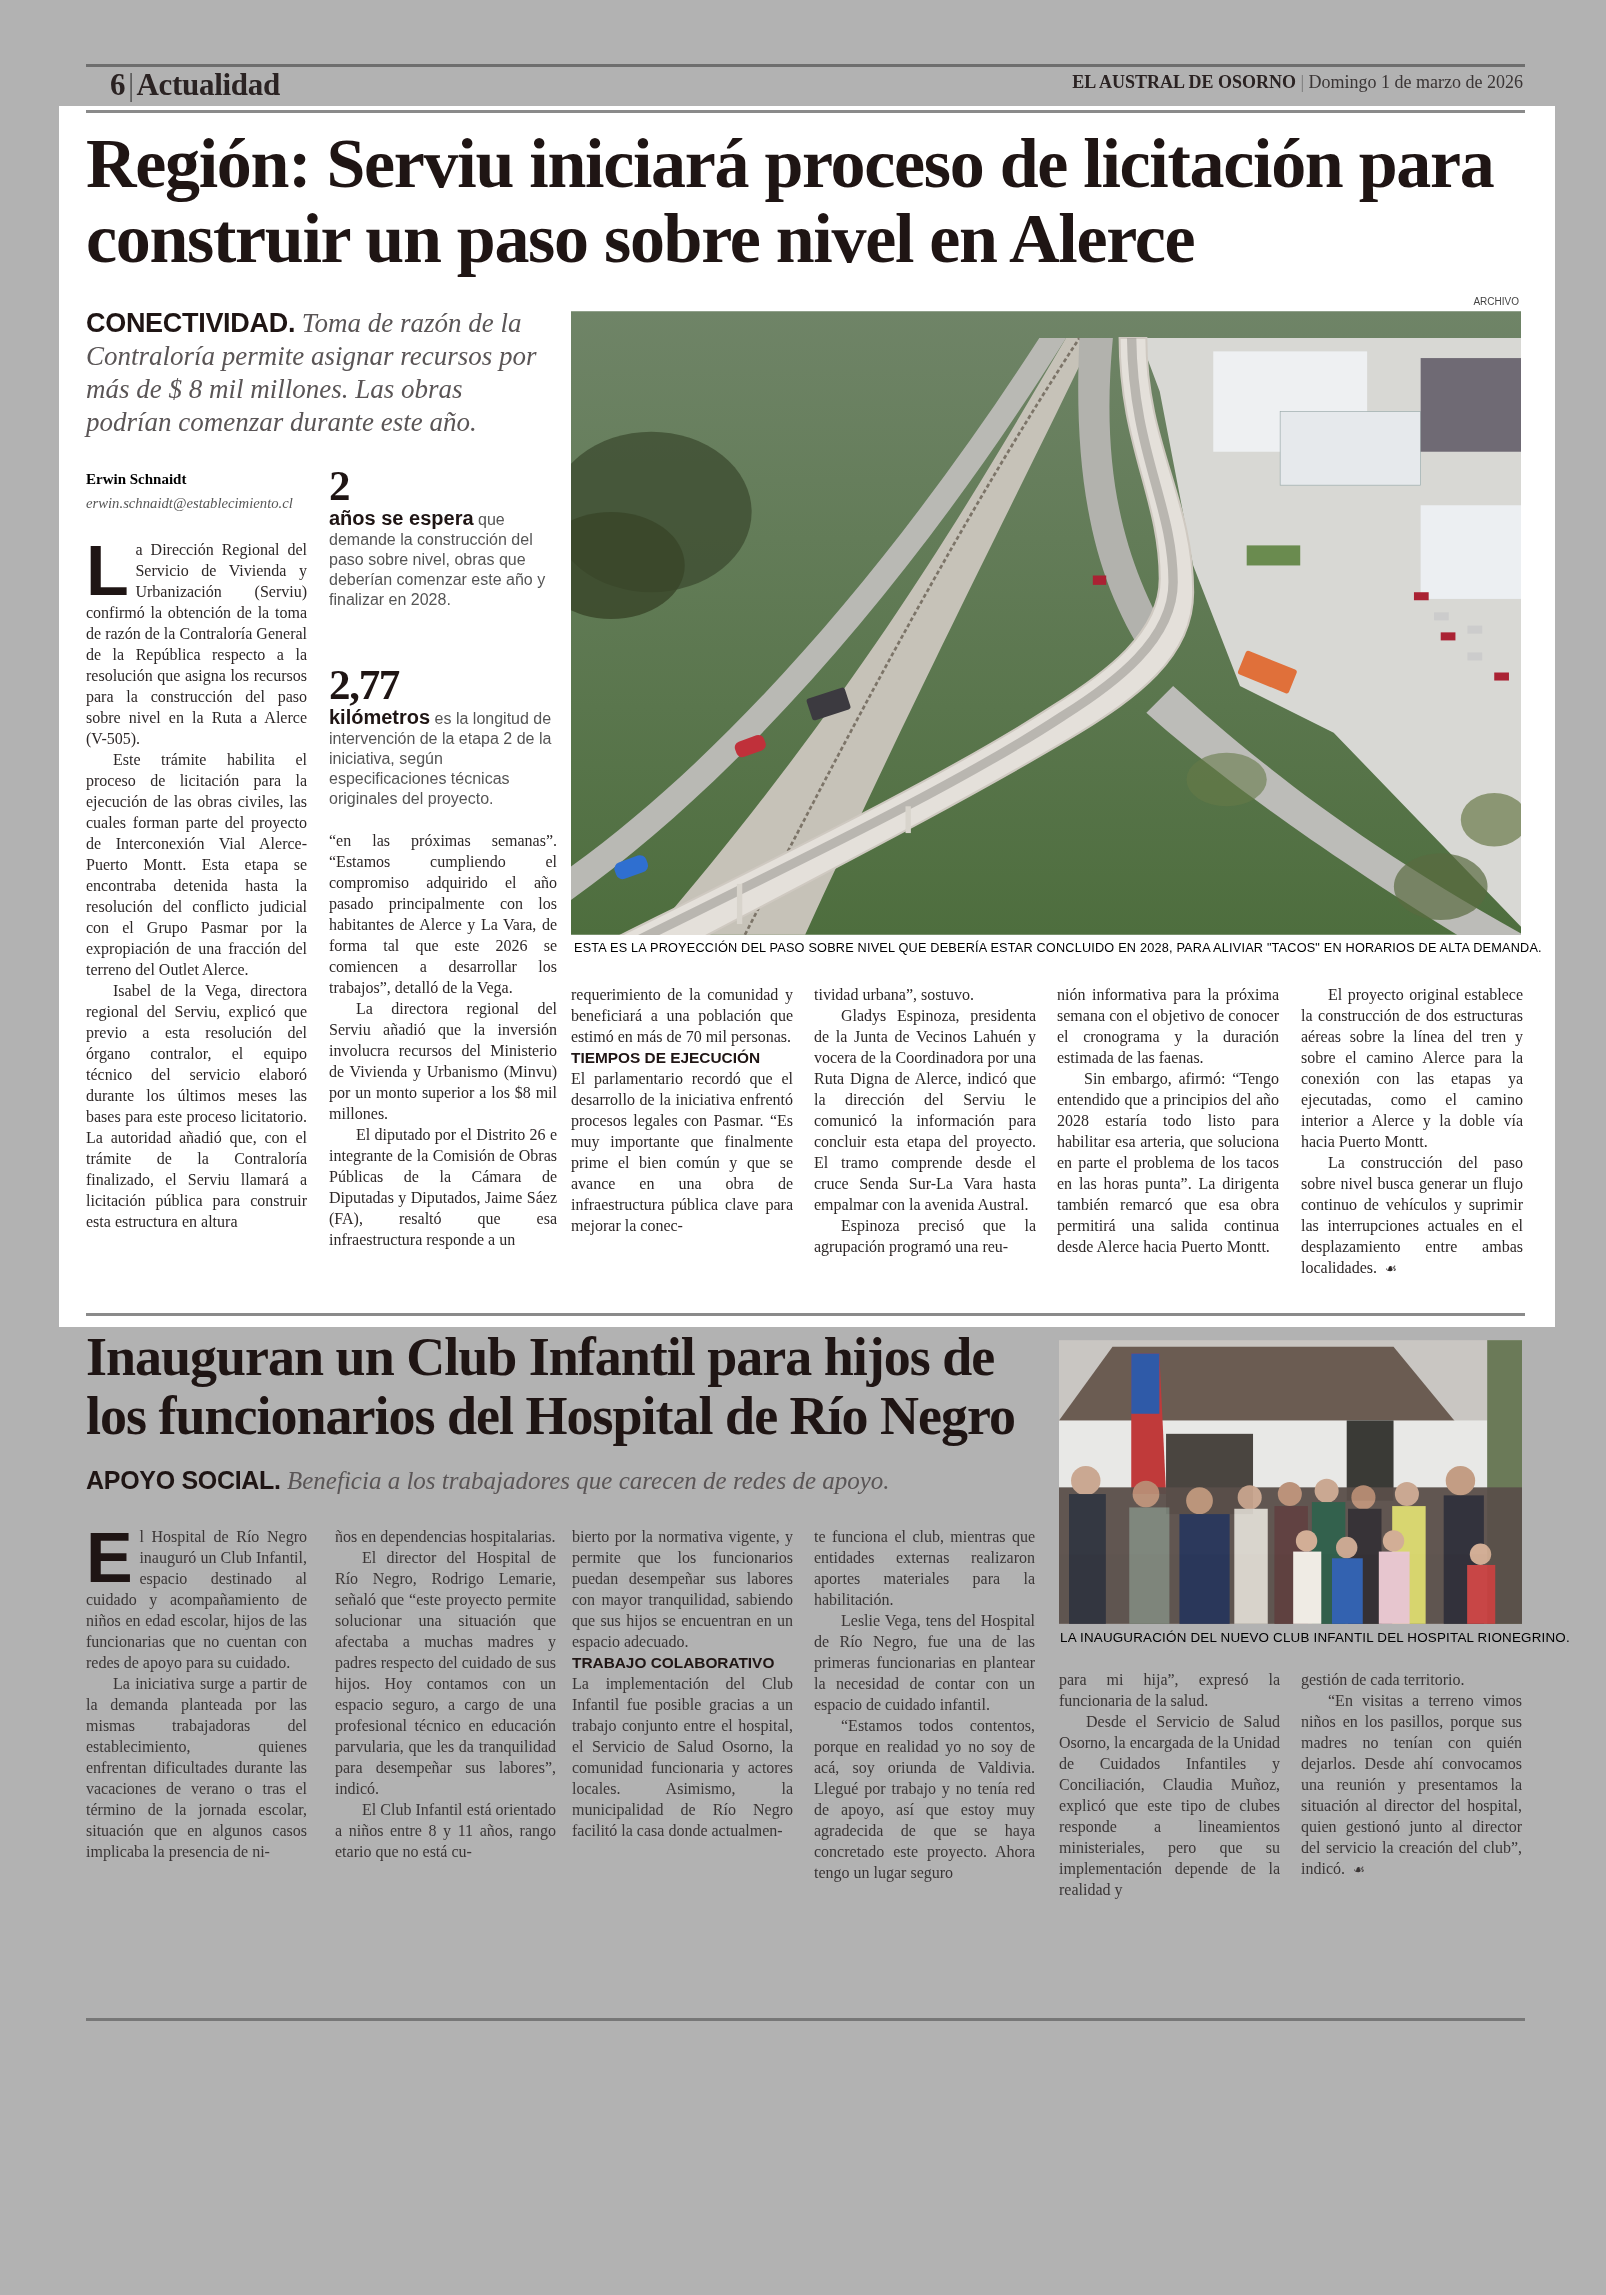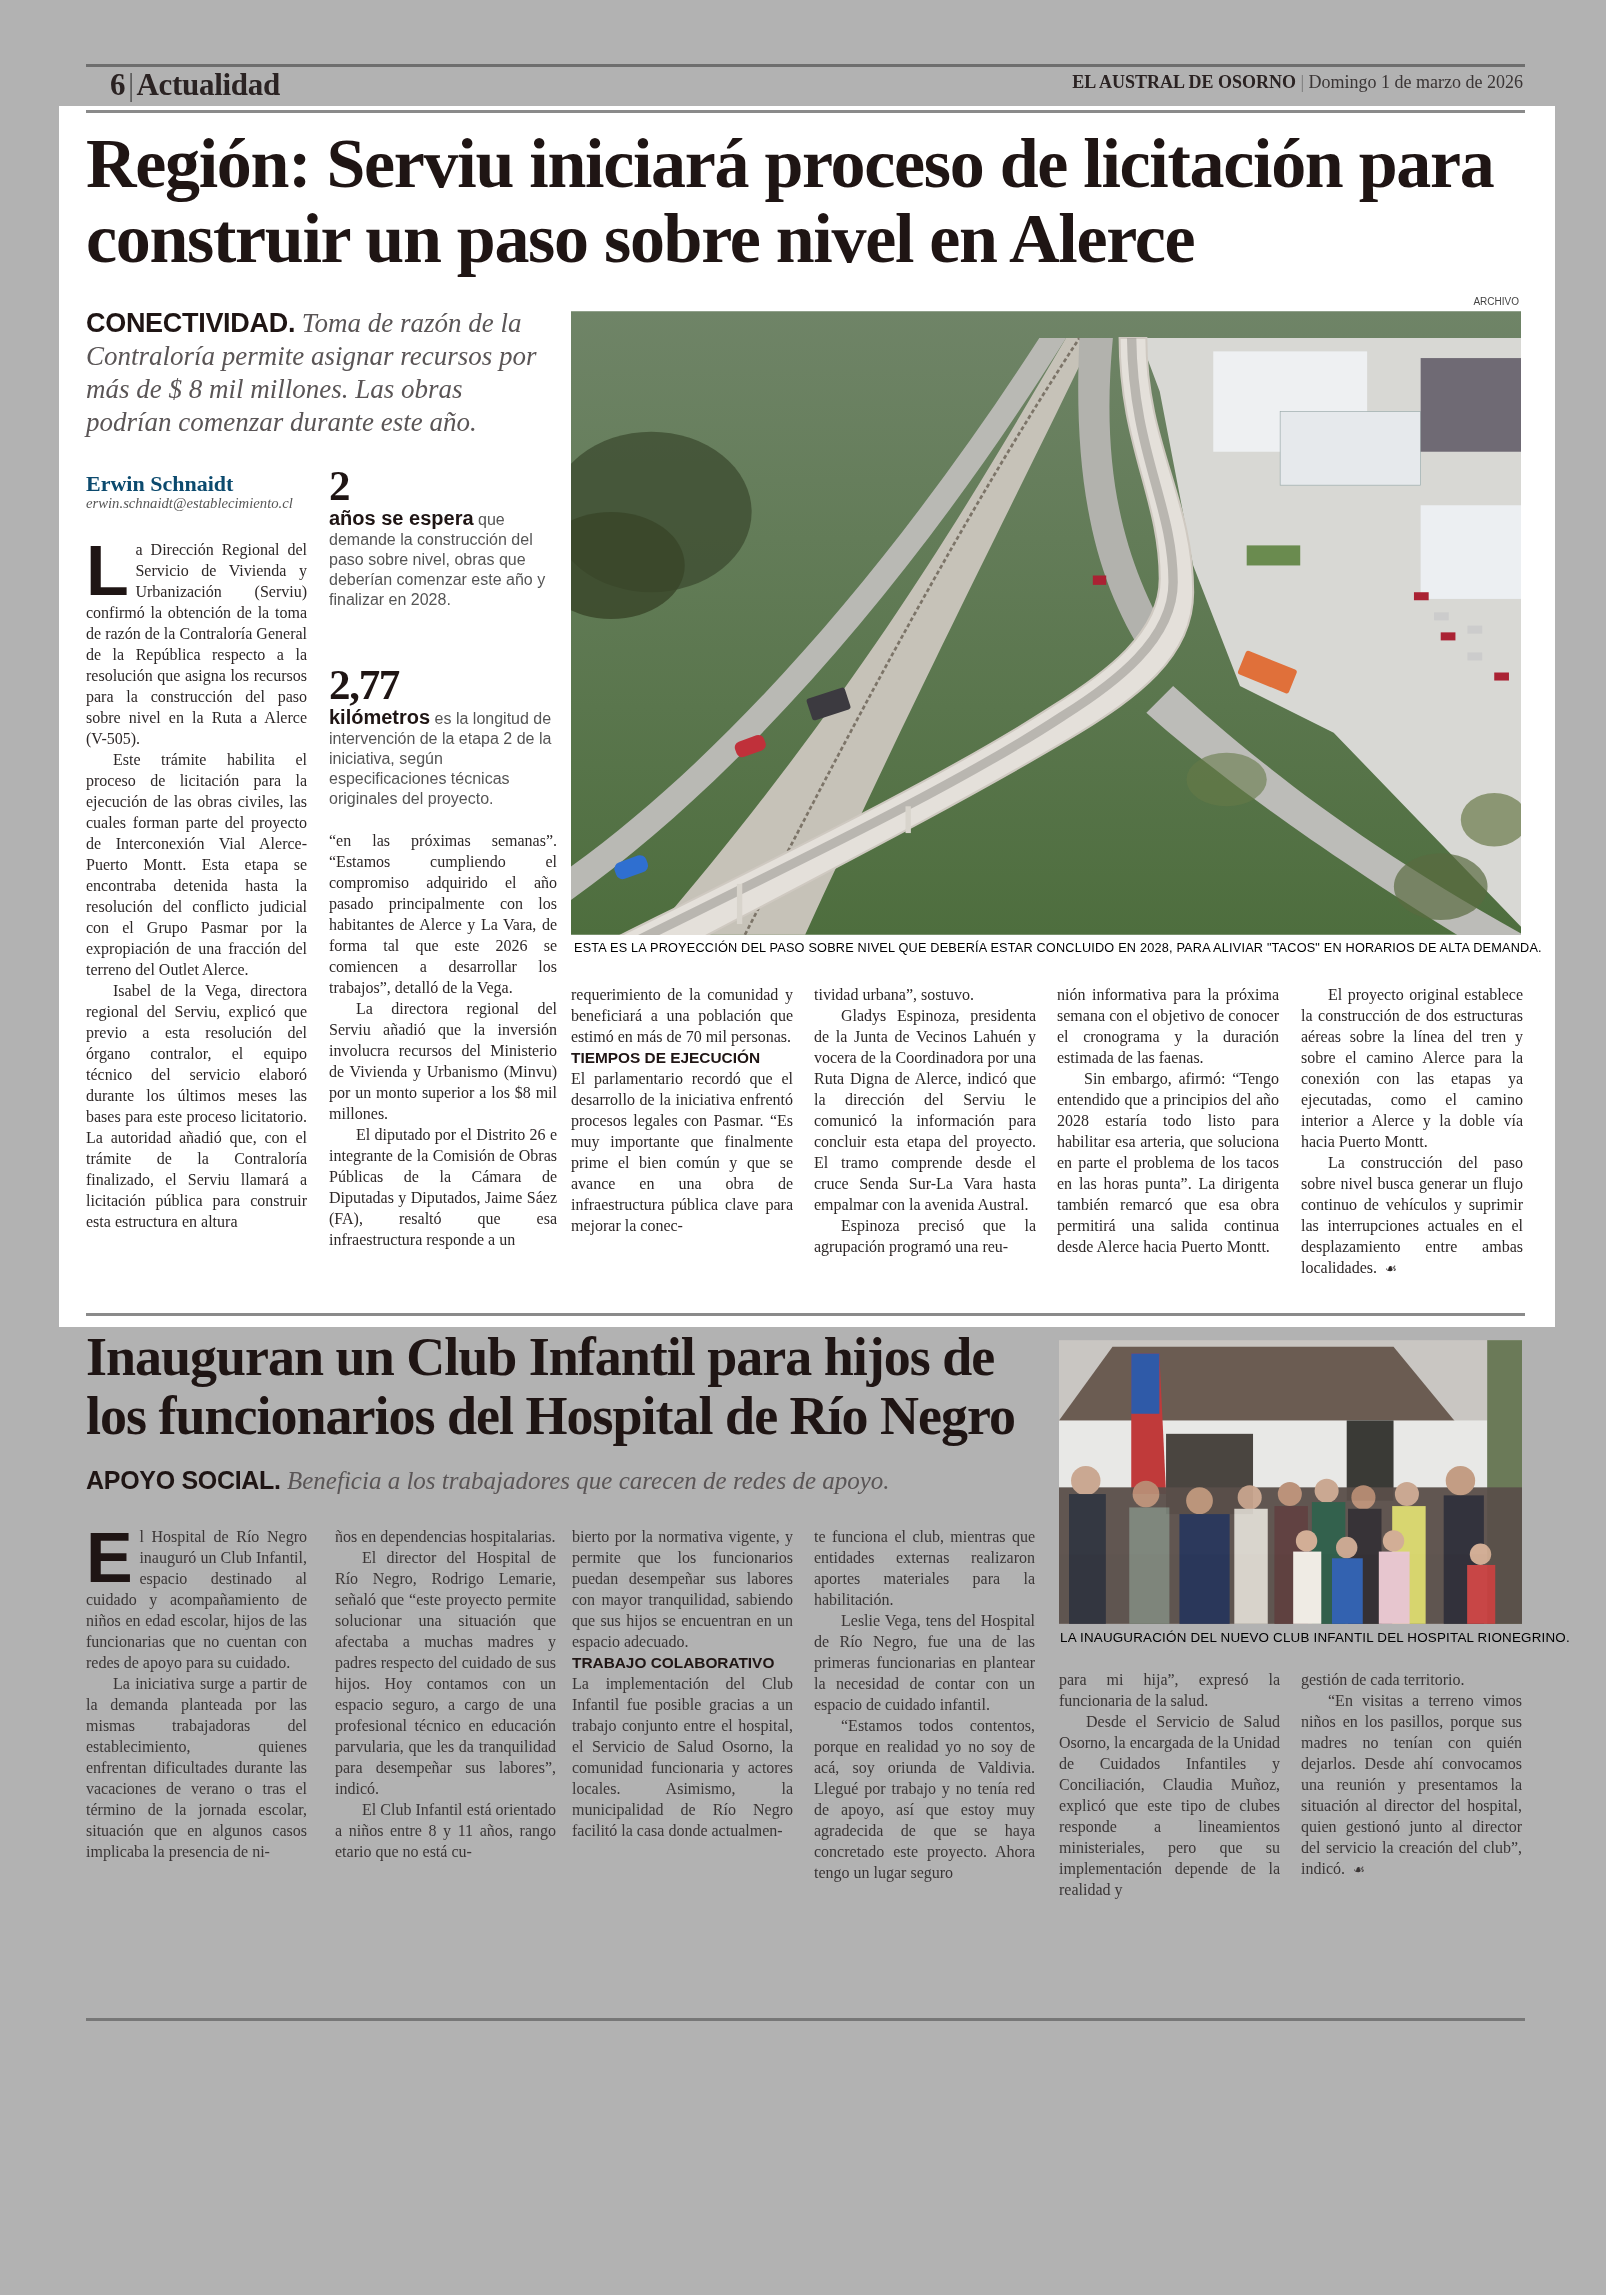--- a/index.html
+++ b/index.html
@@ -11,21 +11,21 @@
   .masthead { position:absolute; top:71px; right:83px; font-size:18px; color:#3a3535; }
   .masthead b { font-weight:bold; color:#2b2323; }
   .white-box { position:absolute; left:59px; top:106px; width:1496px; height:1221px; background:#fff; }
   .headline { position:absolute; font-weight:bold; color:#1f1514; line-height:1.07; letter-spacing:-1.3px; }
   .h1 { left:86px; top:127px; width:1419px; font-size:70px; }
   .h2 { left:86px; top:1328px; width:977px; font-size:54px; letter-spacing:-1px; line-height:1.1; }
   .deck { position:absolute; font-style:italic; color:#5a5556; }
   .deck .kicker { font-style:normal; font-family:"Liberation Sans","DejaVu Sans",sans-serif; font-weight:bold; color:#1f1514; letter-spacing:-0.3px; }
   .deck1 { left:86px; top:307px; width:455px; font-size:27px; line-height:33px; }
   .deck2 { left:86px; top:1466px; width:937px; font-size:25px; line-height:29.4px; }
-  .byline { position:absolute; left:86px; top:471px; font-size:22px; font-weight:bold; color:#0c4a6e; }
+  .byline { position:absolute; left:86px; top:471px; font-size:15px; font-weight:bold; color:#000000; }
   .email { position:absolute; left:86px; top:495px; font-size:14.7px; font-style:italic; color:#555; }
   .col { position:absolute; font-size:16px; line-height:21px; text-align:justify; color:#2d2727; hyphens:auto; }
   .col p { margin:0; text-indent:27px; }
   .col p.noind { text-indent:0; }
   .dropcap { float:left; font-size:70px; line-height:56px; font-weight:bold; margin:4px 6.7px 0 0; color:#1f1514; font-family:"Liberation Sans","DejaVu Sans",sans-serif; }
   .subhead { font-family:"Liberation Sans","DejaVu Sans",sans-serif; font-weight:bold; font-size:15.4px; color:#1f1514; margin-top:17.4px; text-indent:0 !important; }
   .fact { position:absolute; left:329px; width:228px; font-family:"Liberation Sans","DejaVu Sans",sans-serif; color:#555; font-size:16px; line-height:20px; }
   .fact .num { display:block; font-family:"Liberation Serif","DejaVu Serif",serif; font-weight:bold; font-size:43px; line-height:44px; color:#1f1514; letter-spacing:-1.3px; }
   .fact b { color:#1f1514; font-size:20px; }
   .photo { position:absolute; overflow:hidden; }

